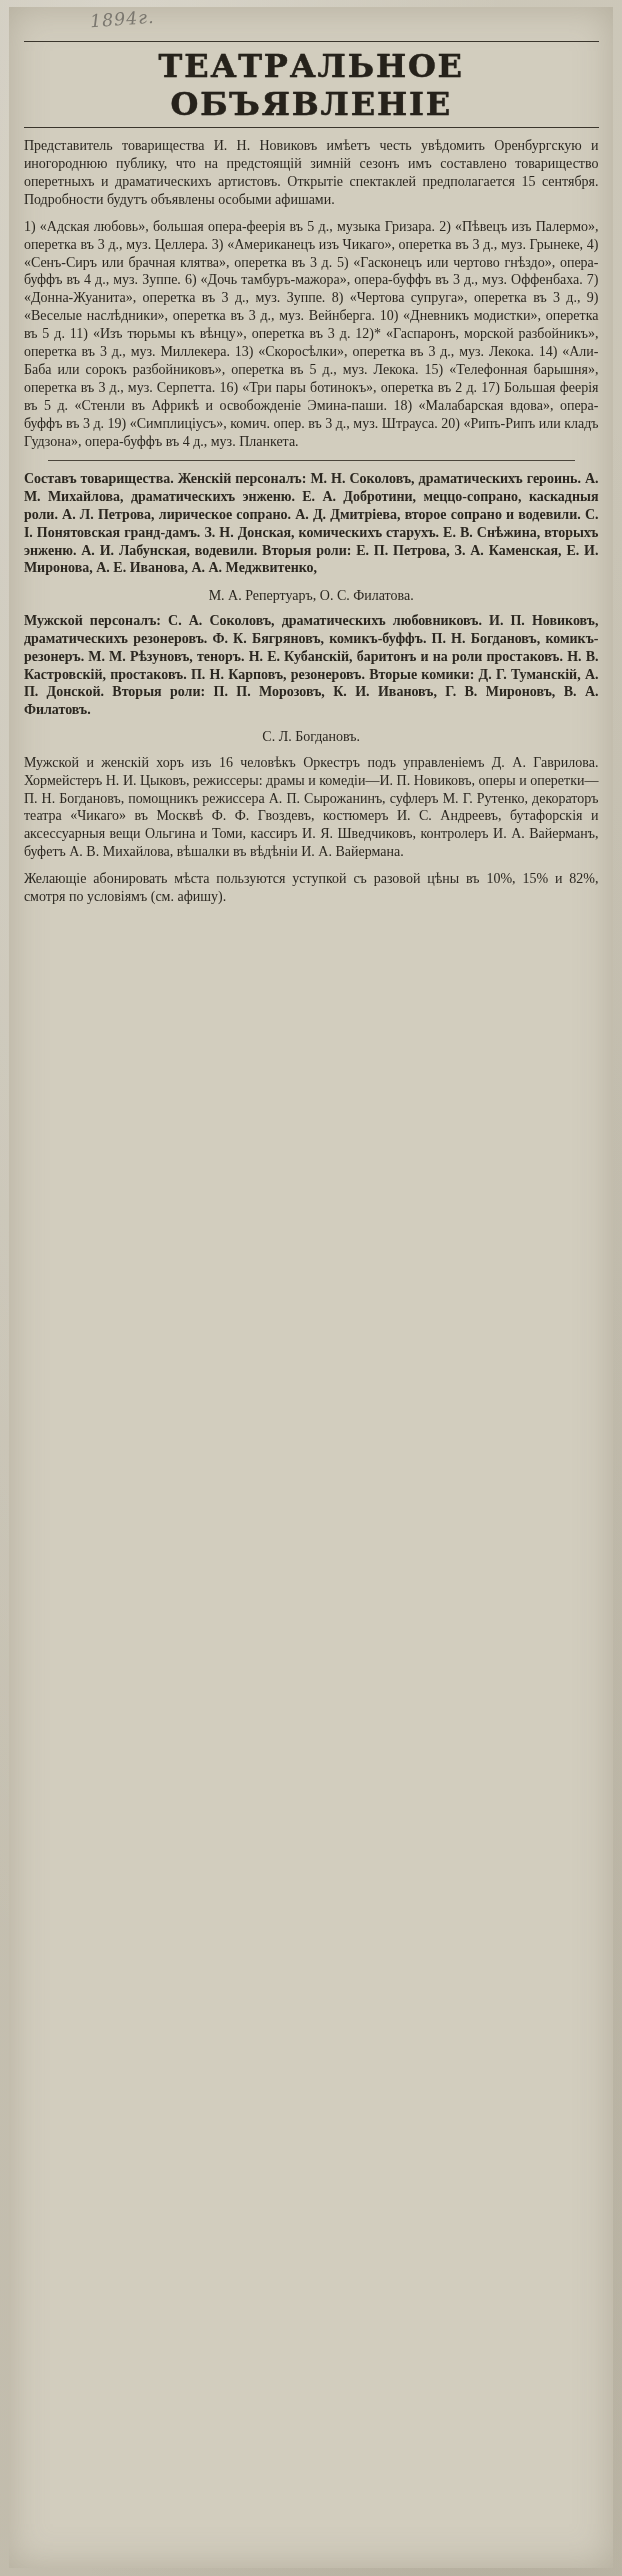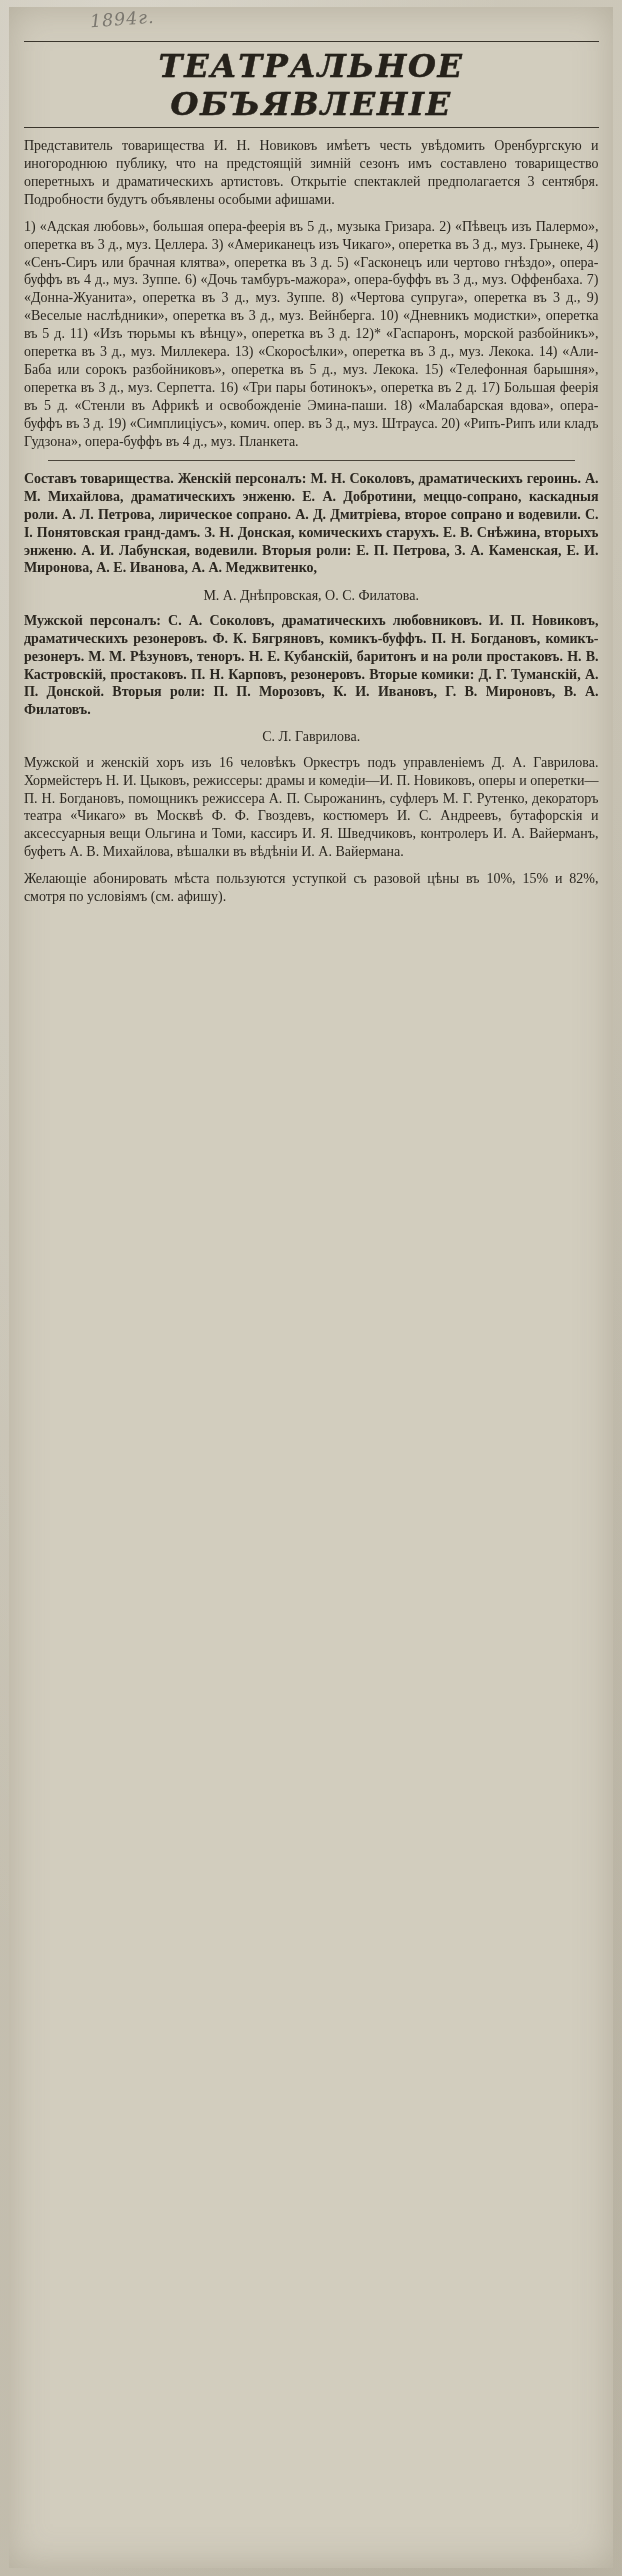--- a/index.html
+++ b/index.html
@@ -67,21 +67,20 @@
   .headline {
     text-align: center;
     font-family: "DejaVu Serif", serif;
     font-weight: bold;
     font-size: 32px;
     letter-spacing: 1.8px;
     margin: 5.5px 0 3.7px 0;
     color: #26221b;
     -webkit-text-stroke: 0.4px #26221b;
     text-shadow: 0 0 0.9px rgba(40,36,28,0.5);
-    font-style: italic;
   }
   .rule-under-headline {
     border-top: 1.8px solid #3a352c;
     margin: 1.8px 0 9.2px 0;
   }
 
   p.body {
     font-size: 14px;
     line-height: 1.28;
     text-align: justify;
@@ -116,32 +115,32 @@
     <div class="content">
 
       <div class="pencil-date">1894г.</div>
 
       <div class="rule-top"></div>
 
       <h1 class="headline">ТЕАТРАЛЬНОЕ ОБЪЯВЛЕНІЕ</h1>
 
       <div class="rule-under-headline"></div>
 
-      <p class="body">Представитель товарищества И. Н. Новиковъ имѣетъ честь увѣдомить Оренбургскую и иногороднюю публику, что на предстоящій зимній сезонъ имъ составлено товарищество оперетныхъ и драматическихъ артистовъ. Открытіе спектаклей предполагается 3 сентября. Подробности будутъ объявлены особыми афишами.</p>
+      <p class="body">Представитель товарищества И. Н. Новиковъ имѣетъ честь увѣдомить Оренбургскую и иногороднюю публику, что на предстоящій зимній сезонъ имъ составлено товарищество оперетныхъ и драматическихъ артистовъ. Открытіе спектаклей предполагается 15 сентября. Подробности будутъ объявлены особыми афишами.</p>
 
 
       <p class="body">1) «Адская любовь», большая опера-феерія въ 5 д., музыка Гризара. 2) «Пѣвецъ изъ Палермо», оперетка въ 3 д., муз. Целлера. 3) «Американецъ изъ Чикаго», оперетка въ 3 д., муз. Грынеке, 4) «Сенъ-Сиръ или брачная клятва», оперетка въ 3 д. 5) «Гасконецъ или чертово гнѣздо», опера-буффъ въ 4 д., муз. Зуппе. 6) «Дочь тамбуръ-мажора», опера-буффъ въ 3 д., муз. Оффенбаха. 7) «Донна-Жуанита», оперетка въ 3 д., муз. Зуппе. 8) «Чертова супруга», оперетка въ 3 д., 9) «Веселые наслѣдники», оперетка въ 3 д., муз. Вейнберга. 10) «Дневникъ модистки», оперетка въ 5 д. 11) «Изъ тюрьмы къ вѣнцу», оперетка въ 3 д. 12)* «Гаспаронъ, морской разбойникъ», оперетка въ 3 д., муз. Миллекера. 13) «Скоросѣлки», оперетка въ 3 д., муз. Лекока. 14) «Али-Баба или сорокъ разбойниковъ», оперетка въ 5 д., муз. Лекока. 15) «Телефонная барышня», оперетка въ 3 д., муз. Серпетта. 16) «Три пары ботинокъ», оперетка въ 2 д. 17) Большая феерія въ 5 д. «Стенли въ Африкѣ и освобожденіе Эмина-паши. 18) «Малабарская вдова», опера-буффъ въ 3 д. 19) «Симплиціусъ», комич. опер. въ 3 д., муз. Штрауса. 20) «Рипъ-Рипъ или кладъ Гудзона», опера-буффъ въ 4 д., муз. Планкета.</p>
 
       <div class="sep"></div>
 
       <p class="body tight">Составъ товарищества. Женскій персоналъ: М. Н. Соколовъ, драматическихъ героинь. А. М. Михайлова, драматическихъ энженю. Е. А. Добротини, меццо-сопрано, каскадныя роли. А. Л. Петрова, лирическое сопрано. А. Д. Дмитріева, второе сопрано и водевили. С. I. Понятовская гранд-дамъ. З. Н. Донская, комическихъ старухъ. Е. В. Снѣжина, вторыхъ энженю. А. И. Лабунская, водевили. Вторыя роли: Е. П. Петрова, З. А. Каменская, Е. И. Миронова, А. Е. Иванова, А. А. Меджвитенко,</p>
-      <p class="center-line">М. А. Днѣпровская, О. С. Филатова.</p>
+      <p class="center-line">М. А. Репертуаръ, О. С. Филатова.</p>
 
       <p class="body tight">Мужской персоналъ: С. А. Соколовъ, драматическихъ любовниковъ. И. П. Новиковъ, драматическихъ резонеровъ. Ф. К. Бягряновъ, комикъ-буффъ. П. Н. Богдановъ, комикъ-резонеръ. М. М. Рѣзуновъ, теноръ. Н. Е. Кубанскій, баритонъ и на роли простаковъ. Н. В. Кастровскій, простаковъ. П. Н. Карповъ, резонеровъ. Вторые комики: Д. Г. Туманскій, А. П. Донской. Вторыя роли: П. П. Морозовъ, К. И. Ивановъ, Г. В. Мироновъ, В. А. Филатовъ.</p>
-      <p class="center-line">С. Л. Гаврилова.</p>
+      <p class="center-line">С. Л. Богдановъ.</p>
 
       <p class="body">Мужской и женскій хоръ изъ 16 человѣкъ Оркестръ подъ управленіемъ Д. А. Гаврилова. Хормейстеръ Н. И. Цыковъ, режиссеры: драмы и комедіи—И. П. Новиковъ, оперы и оперетки—П. Н. Богдановъ, помощникъ режиссера А. П. Сырожанинъ, суфлеръ М. Г. Рутенко, декораторъ театра «Чикаго» въ Москвѣ Ф. Ф. Гвоздевъ, костюмеръ И. С. Андреевъ, бутафорскія и аксессуарныя вещи Ольгина и Томи, кассиръ И. Я. Шведчиковъ, контролеръ И. А. Вайерманъ, буфетъ А. В. Михайлова, вѣшалки въ вѣдѣніи И. А. Вайермана.</p>
 
       <p class="body final">Желающіе абонировать мѣста пользуются уступкой съ разовой цѣны въ 10%, 15% и 82%, смотря по условіямъ (см. афишу).</p>
 
     </div>
   </div>
 </div>
 
 

